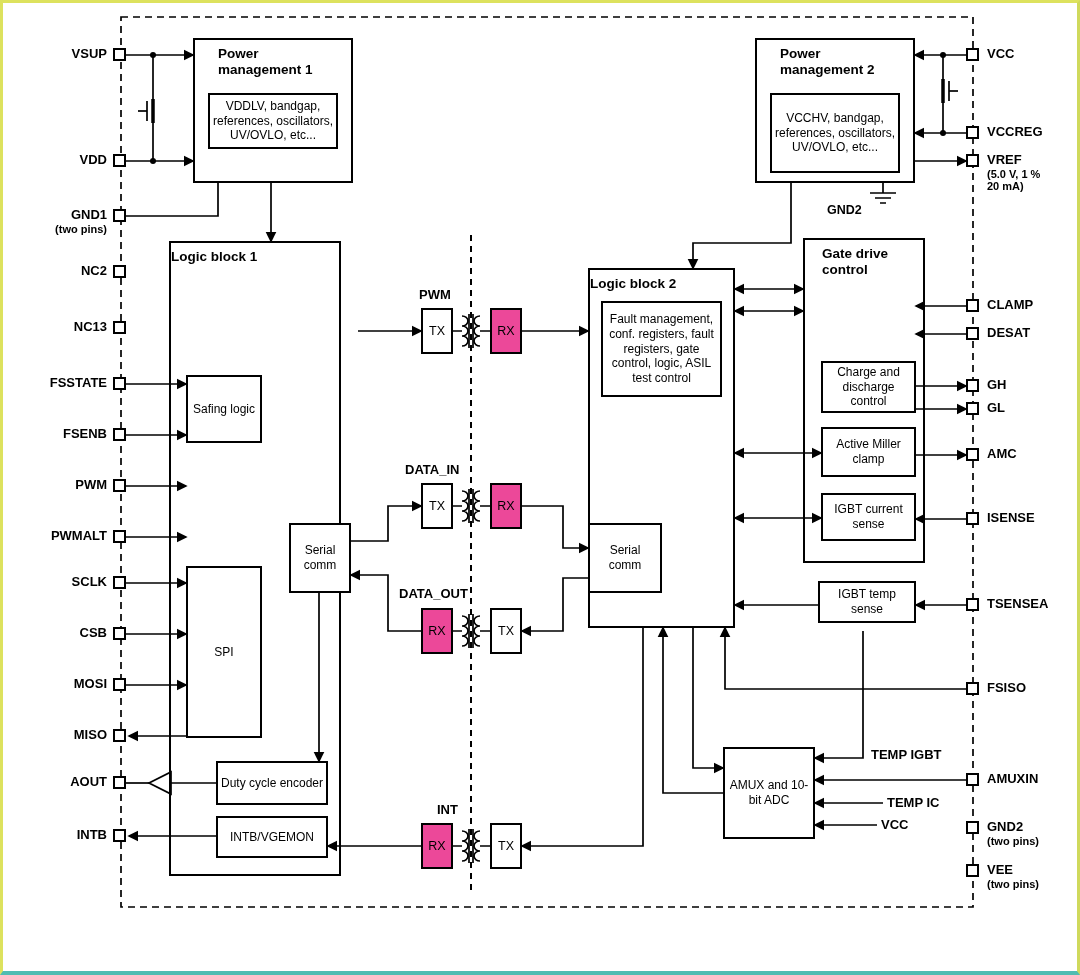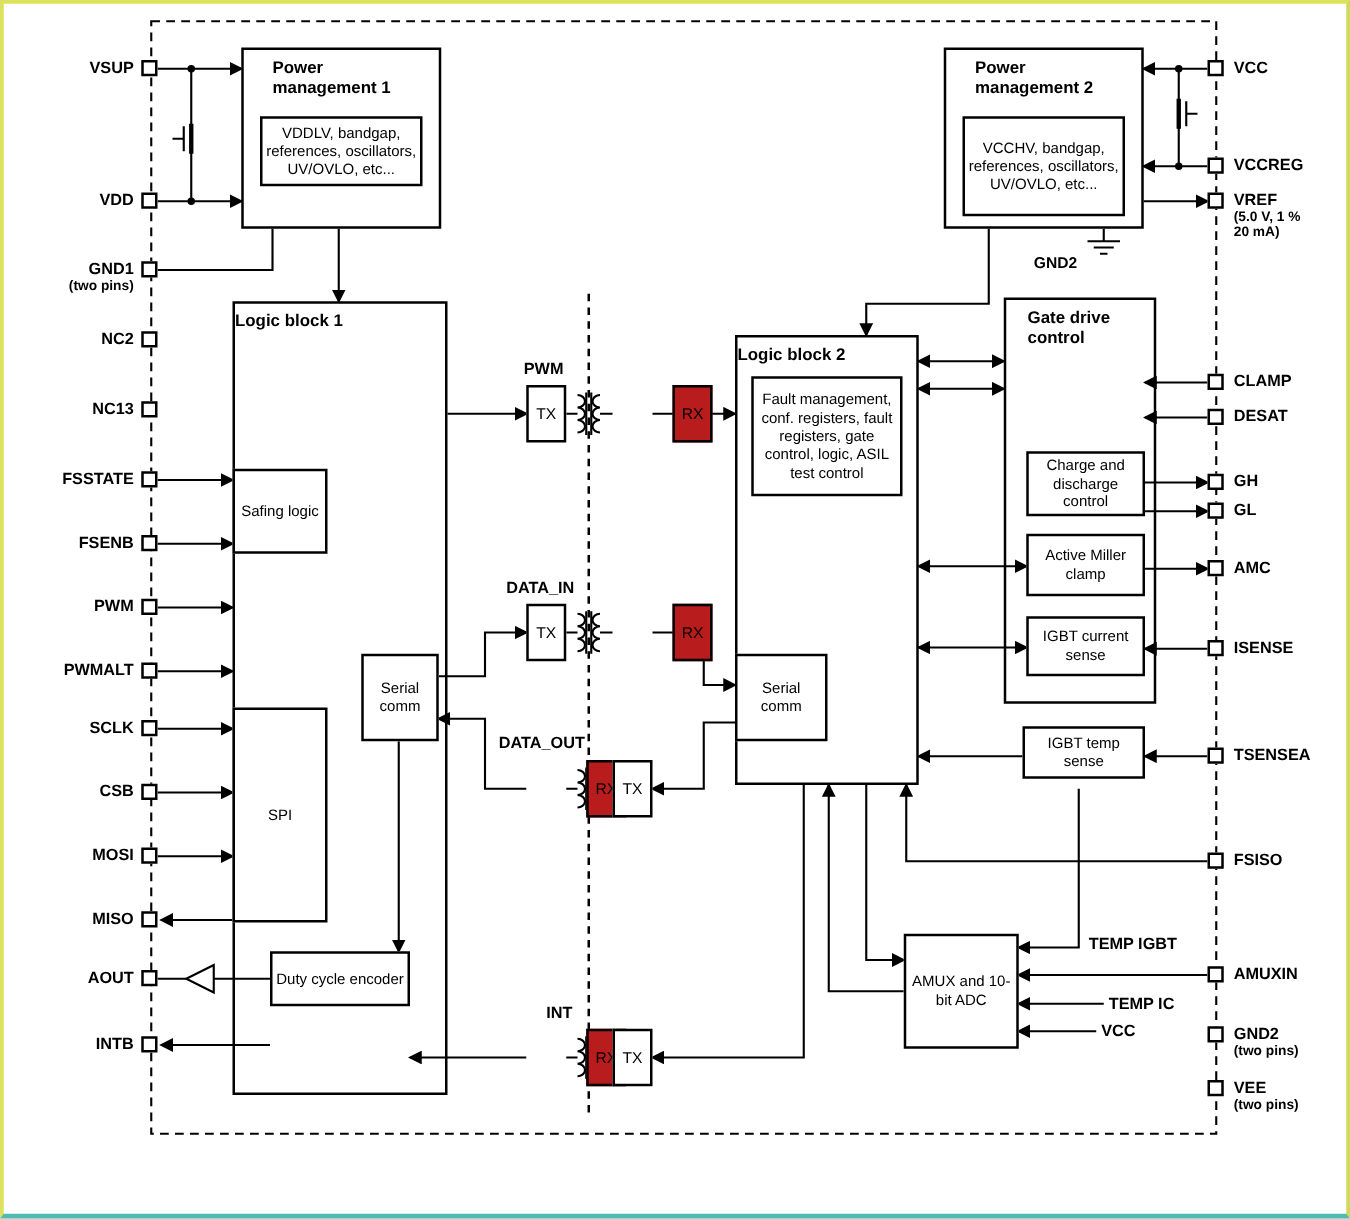--- a/index.html
+++ b/index.html
@@ -15,21 +15,21 @@
   .btitle { font-weight: bold; font-size: 13.5px; text-align: left; margin: 6px auto 0; line-height: 1.15; }
   .inner {
     position: absolute; border: 2px solid #000; background: #fff; z-index: 3;
     font-size: 12px; line-height: 1.22; display: flex; align-items: center;
     justify-content: center; text-align: center; padding: 2px;
   }
   .chanbox {
     position: absolute; width: 32px; height: 46px; border: 2px solid #000; background: #fff;
     z-index: 3; display: flex; align-items: center; justify-content: center; font-size: 12.5px;
   }
-  .chanbox.rx { background: #b91c1c; margin-left: 48px; }
+  .chanbox.rx { background: #ec4899; }
   .chan-label { position: absolute; font-weight: bold; font-size: 13px; z-index: 4; }
   .pin-box { position: absolute; width: 13px; height: 13px; border: 2px solid #000; background: #fff; z-index: 4; }
   .pin-label { position: absolute; font-size: 13px; font-weight: bold; z-index: 4; line-height: 1.12; }
   .pin-label.left  { left: 4px;  width: 100px; text-align: right; }
   .pin-label.right { left: 984px; width: 92px; text-align: left; }
   .pl { display: block; }
   .ps { display: block; font-size: 11px; font-weight: bold; white-space: pre-line; }
   .ps:empty { display: none; }
   .flabel { position: absolute; font-weight: bold; font-size: 13px; z-index: 4; }
 </style>
@@ -153,27 +153,28 @@
   <div class="frame" style="left:190px;top:35px;width:160px;height:145px">
     <div class="btitle" style="width:110px">Power management 1</div>
   </div>
   <div class="inner" style="left:205px;top:90px;width:130px;height:56px">VDDLV, bandgap, references, oscillators, UV/OVLO, etc...</div>
 
   <div class="frame" style="left:752px;top:35px;width:160px;height:145px">
     <div class="btitle" style="width:110px">Power management 2</div>
   </div>
   <div class="inner" style="left:767px;top:90px;width:130px;height:80px">VCCHV, bandgap, references, oscillators, UV/OVLO, etc...</div>
 
-  <div class="frame" style="left:183px;top:238px;width:172px;height:635px">
+  <div class="frame" style="left:166px;top:238px;width:172px;height:635px">
     <div class="btitle">Logic block 1</div>
   </div>
   <div class="inner" style="left:183px;top:372px;width:76px;height:68px">Safing logic</div>
   <div class="inner" style="left:183px;top:563px;width:76px;height:172px">SPI</div>
   <div class="inner" style="left:286px;top:520px;width:62px;height:70px">Serial comm</div>
   <div class="inner" style="left:213px;top:758px;width:112px;height:44px">Duty cycle encoder</div>
+  <div class="inner" style="left:213px;top:813px;width:112px;height:42px">INTB/VGEMON</div>
 
   <div class="frame" style="left:585px;top:265px;width:147px;height:360px">
     <div class="btitle">Logic block 2</div>
   </div>
   <div class="inner" style="left:598px;top:298px;width:121px;height:96px">Fault management, conf. registers, fault registers, gate control, logic, ASIL test control</div>
   <div class="inner" style="left:585px;top:520px;width:74px;height:70px">Serial comm</div>
 
   <div class="frame" style="left:800px;top:235px;width:122px;height:325px">
     <div class="btitle" style="width:84px">Gate drive control</div>
   </div>

